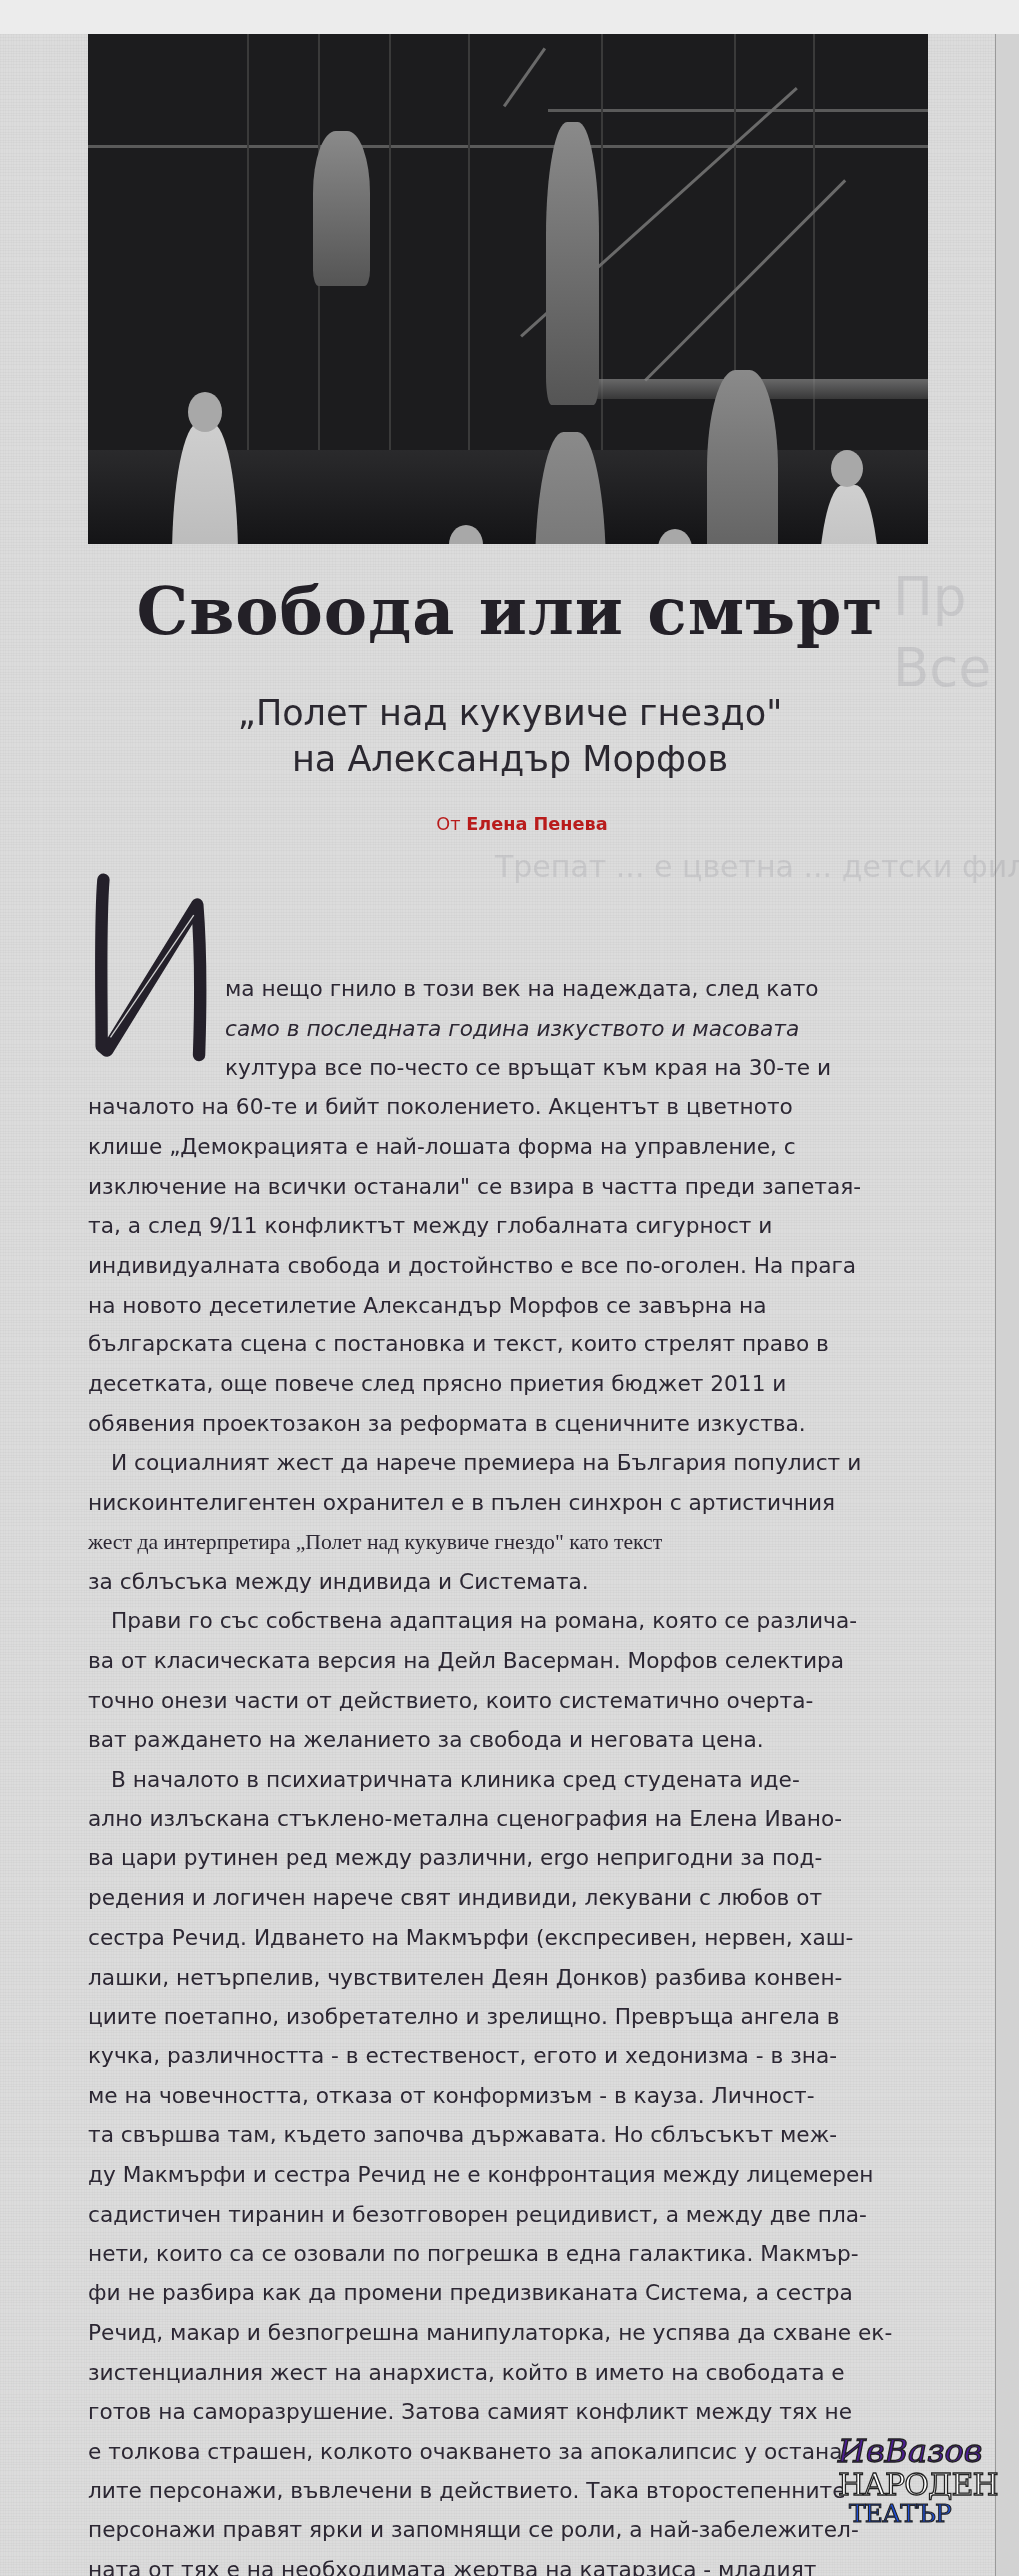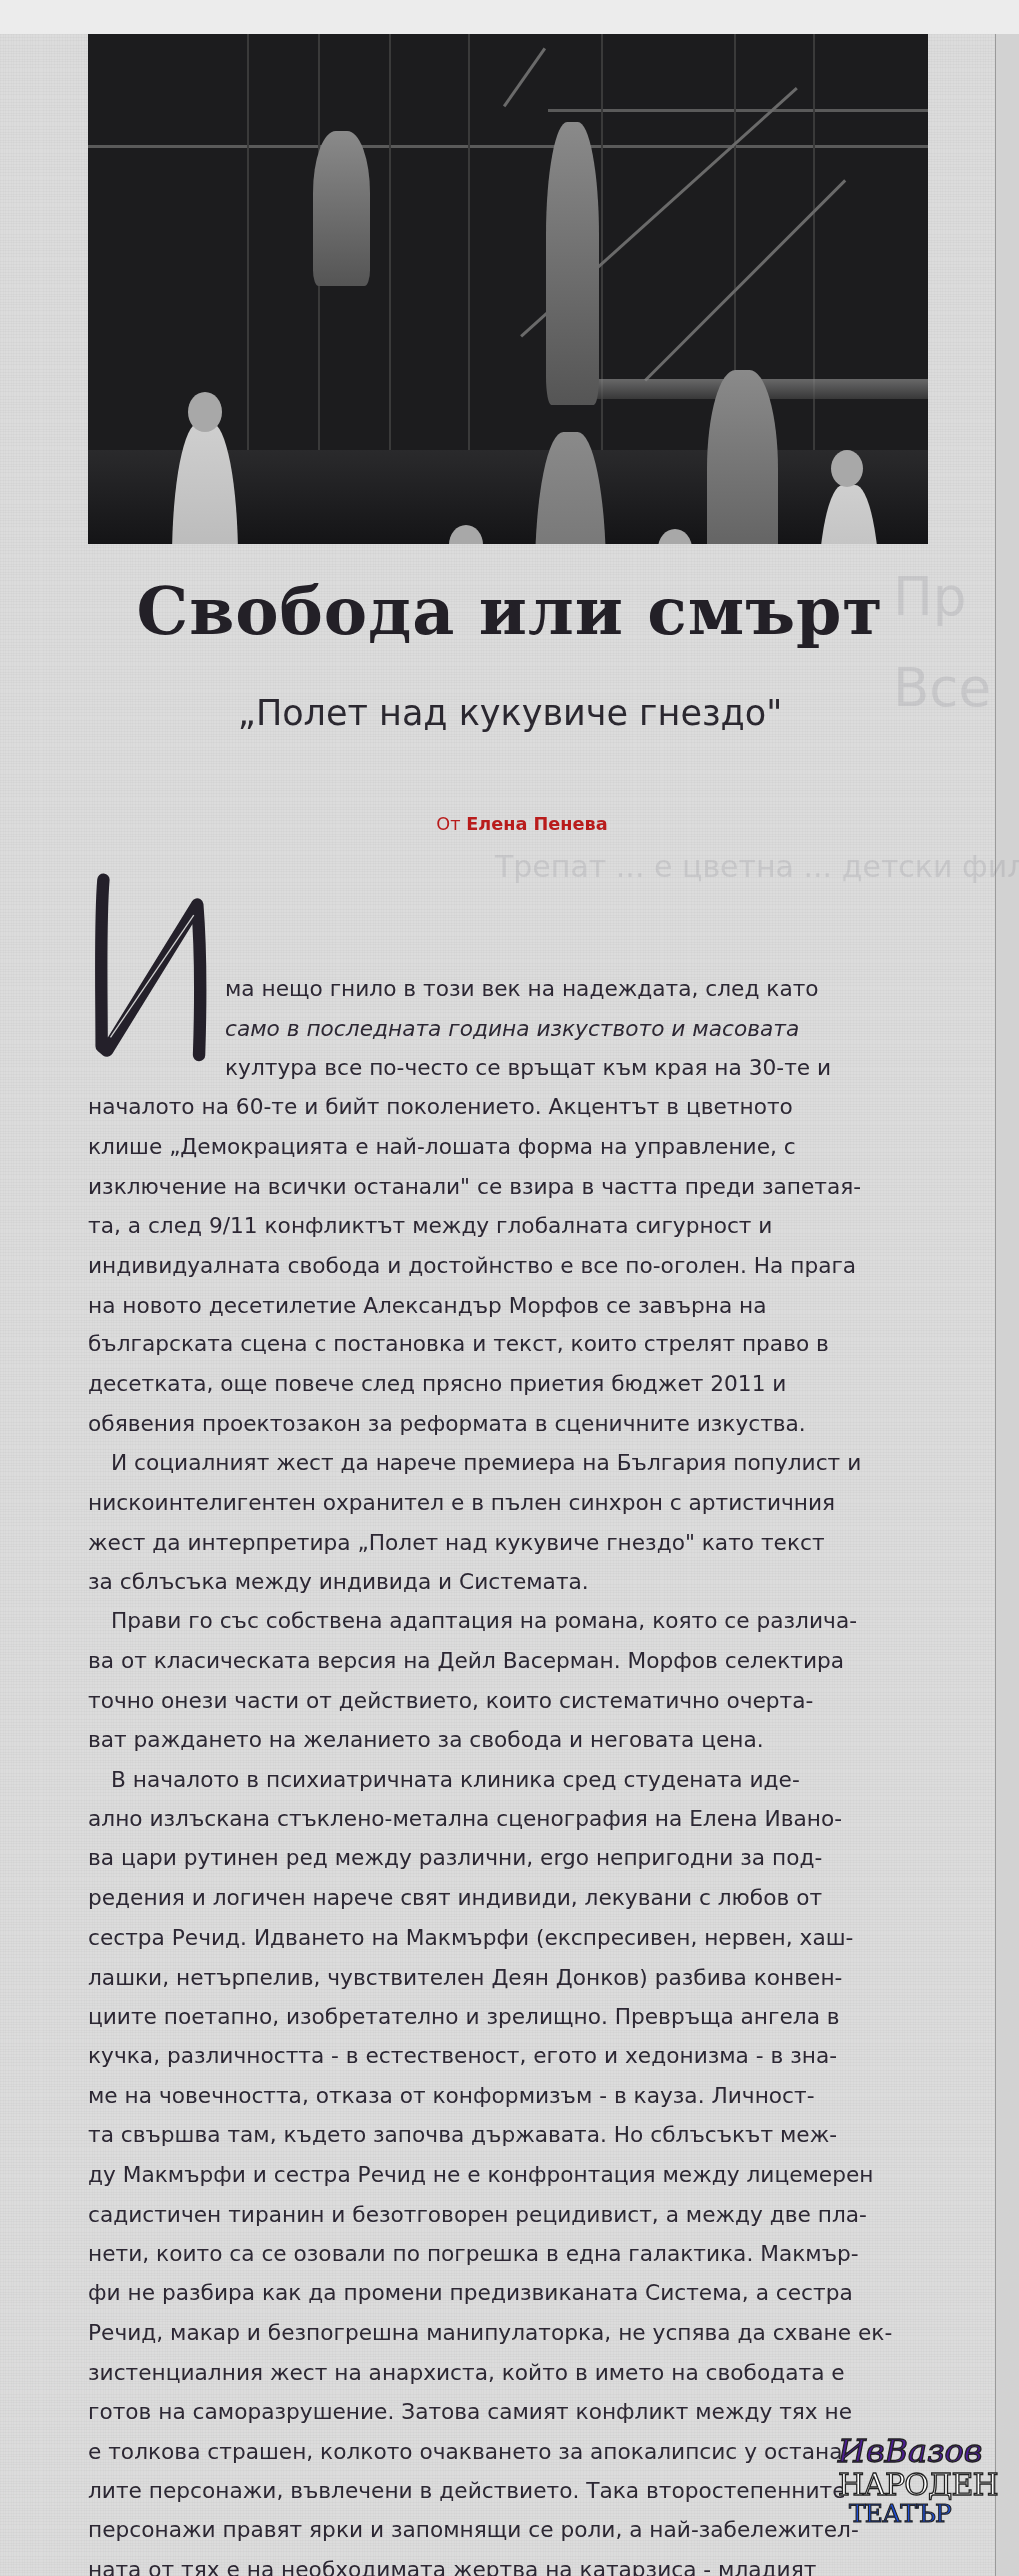--- a/index.html
+++ b/index.html
@@ -81,21 +81,21 @@
     -webkit-text-stroke: 1.1px #222; display: block; letter-spacing: -0.9px;
   }
 </style>
 </head>
 <body>
 
 <div class="top-strip"></div>
 <div class="right-gutter"></div>
 
 <div class="ghost" style="left:893px;top:566px;font-size:53px;">Пр</div>
-<div class="ghost" style="left:893px;top:637px;font-size:53px;margin-top:20px;">Все</div>
+<div class="ghost" style="left:893px;top:637px;font-size:53px;">Все</div>
 <div class="ghost" style="left:495px;top:849px;font-size:30px;">Трепат ... е цветна ... детски филм за Колорадо</div>
 
 <div class="photo" title="Stage photo of actors from the production on a dark glass-and-metal set">
   <div class="scaff-h" style="left:0;top:111px;width:840px;"></div>
   <div class="scaff-h" style="left:460px;top:75px;width:380px;"></div>
   <div class="scaff-v" style="left:159px;top:0;height:416px;"></div>
   <div class="scaff-v" style="left:230px;top:0;height:416px;"></div>
   <div class="scaff-v" style="left:301px;top:0;height:416px;"></div>
   <div class="scaff-v" style="left:380px;top:0;height:416px;"></div>
   <div class="scaff-v" style="left:513px;top:0;height:416px;"></div>
@@ -117,20 +117,21 @@
 
   <div class="head" style="left:570px;top:495px;width:34px;height:40px;"></div>
   <div class="fig mid" style="left:619px;top:336px;width:71px;height:248px;"></div>
   <div class="fig light" style="left:730px;top:451px;width:62px;height:292px;"></div>
   <div class="head" style="left:743px;top:416px;width:32px;height:37px;"></div>
 </div>
 
 <h1 class="title">Свобода или смърт</h1>
 <h2 class="subtitle">
   <span>„Полет над кукувиче гнездо"</span><br>
+  <span>на Александър Морфов</span>
 </h2>
 <div class="byline">
   <span>От</span>
   <b>Елена Пенева</b>
 </div>
 
 <div class="dropcap" title="И">
   <svg width="124" height="195" viewBox="0 0 140 220">
     <path d="M14 12 C10 60 12 140 12 200 L18 205 L120 40 C124 90 124 150 122 210" fill="none" stroke="#24202a" stroke-width="14" stroke-linecap="round" stroke-linejoin="round"></path>
     <path d="M22 190 L116 52" fill="none" stroke="#cfcfcf" stroke-width="1.5"></path>
@@ -145,21 +146,21 @@
     <div class="line" style="left: 0px; top: 158px;">клише „Демокрацията е най-лошата форма на управление, с</div>
     <div class="line" style="left: 0px; top: 198px;">изключение на всички останали" се взира в частта преди запетая-</div>
     <div class="line" style="left: 0px; top: 237px;">та, а след 9/11 конфликтът между глобалната сигурност и</div>
     <div class="line" style="left: 0px; top: 277px;">индивидуалната свобода и достойнство е все по-оголен. На прага</div>
     <div class="line" style="left: 0px; top: 317px;">на новото десетилетие Александър Морфов се завърна на</div>
     <div class="line" style="left: 0px; top: 355px;">българската сцена с постановка и текст, които стрелят право в</div>
     <div class="line" style="left: 0px; top: 395px;">десетката, още повече след прясно приетия бюджет 2011 и</div>
     <div class="line" style="left: 0px; top: 435px;">обявения проектозакон за реформата в сценичните изкуства.</div>
     <div class="line" style="left: 23px; top: 474px;">И социалният жест да нарече премиера на България популист и</div>
     <div class="line" style="left: 0px; top: 514px;">нискоинтелигентен охранител е в пълен синхрон с артистичния</div>
-    <div class="line" style="left: 0px; top: 554px;">жест да интерпретира „Полет над кукувиче гнездо" като текст</div>
+    <div class="line" style="left: 0px; top: 554px; font-family: Liberation Serif, serif;">жест да интерпретира „Полет над кукувиче гнездо" като текст</div>
     <div class="line" style="left: 0px; top: 593px;">за сблъсъка между индивида и Системата.</div>
     <div class="line" style="left: 23px; top: 632px;">Прави го със собствена адаптация на романа, която се различа-</div>
     <div class="line" style="left: 0px; top: 672px;">ва от класическата версия на Дейл Васерман. Морфов селектира</div>
     <div class="line" style="left: 0px; top: 712px;">точно онези части от действието, които систематично очерта-</div>
     <div class="line" style="left: 0px; top: 751px;">ват раждането на желанието за свобода и неговата цена.</div>
     <div class="line" style="left: 23px; top: 791px;">В началото в психиатричната клиника сред студената иде-</div>
     <div class="line" style="left: 0px; top: 830px;">ално излъскана стъклено-метална сценография на Елена Ивано-</div>
     <div class="line" style="left: 0px; top: 869px;">ва цари рутинен ред между различни, ergo непригодни за под-</div>
     <div class="line" style="left: 0px; top: 909px;">редения и логичен нарече свят индивиди, лекувани с любов от</div>
     <div class="line" style="left: 0px; top: 949px;">сестра Речид. Идването на Макмърфи (експресивен, нервен, хаш-</div>

